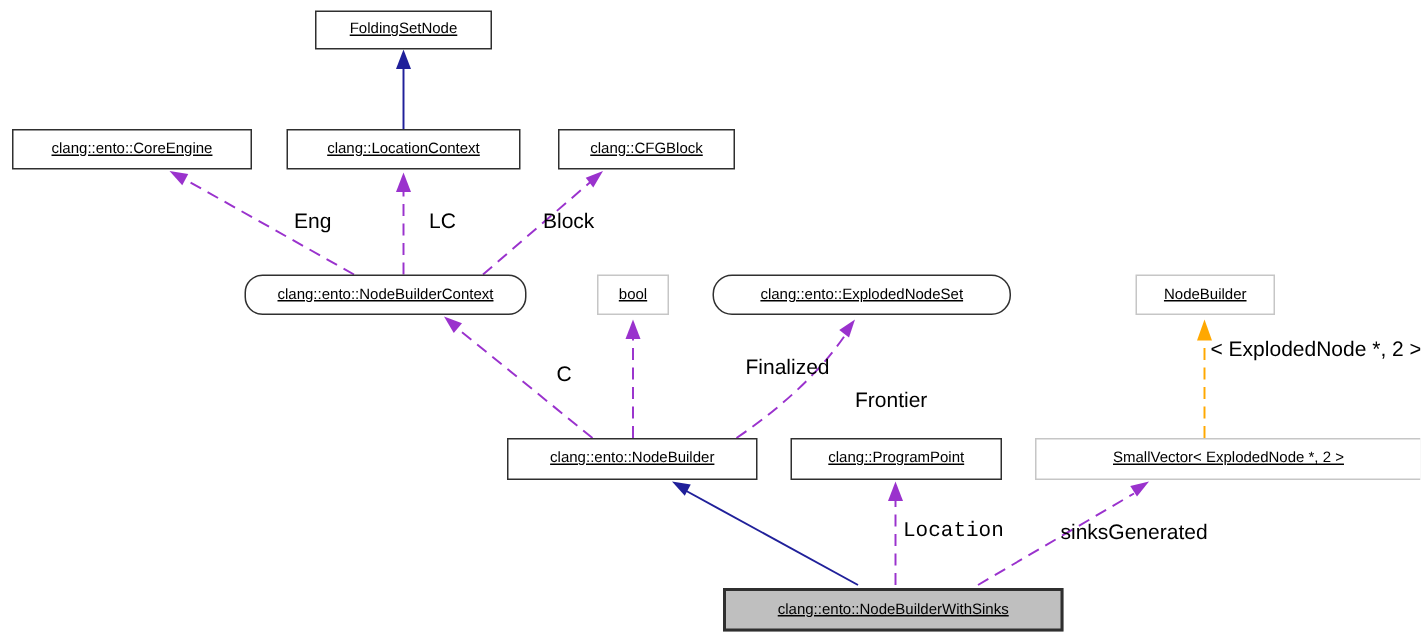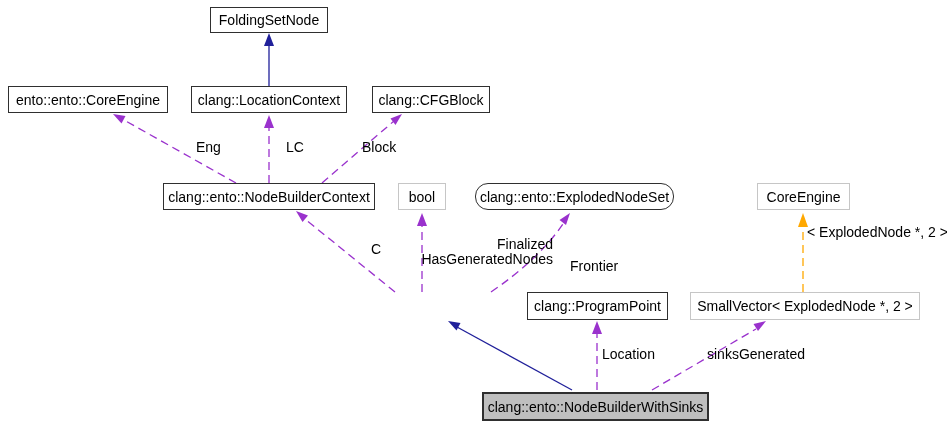--- a/index.html
+++ b/index.html
@@ -21,21 +21,21 @@
   svg.edges{position:absolute;left:0;top:0;}
   .edge-inh{stroke:var(--inheritance);stroke-width:1.3;fill:none;}
   .head-inh{fill:var(--inheritance);stroke:none;}
   .edge-use{stroke:var(--usage);stroke-width:1.3;fill:none;stroke-dasharray:8,5;}
   .head-use{fill:var(--usage);stroke:none;}
   .edge-tpl{stroke:var(--template);stroke-width:1.3;fill:none;stroke-dasharray:8,5;}
   .head-tpl{fill:var(--template);stroke:none;}
   .node{
     position:absolute;box-sizing:border-box;display:flex;align-items:center;justify-content:center;
     background:#fff;border:1.4px solid var(--node-border);
-    font-size:14px;line-height:1;white-space:nowrap;cursor:pointer;
+    font-size:10px;line-height:1;white-space:nowrap;cursor:pointer;text-decoration:underline;
   }
   .node.light{border:1.3px solid var(--node-border-light);cursor:default;}
   .node.main{background:var(--main-fill);border-width:2px;}
   .elabel{
     position:absolute;font-size:14px;line-height:15px;white-space:nowrap;
   }
   .elabel.center{text-align:right;}
 </style>
 </head>
 <body>
@@ -73,47 +73,47 @@
 
     <line class="edge-use" x1="652" y1="390" x2="756" y2="329"></line>
     <polygon class="head-use" points="766,321 758,331 753.5,324"></polygon>
 
     <line class="edge-tpl" x1="803" y1="292" x2="803" y2="227"></line>
     <polygon class="head-tpl" points="803,213 798,227 808,227"></polygon>
   </svg>
 
   <div class="node" style="left:210px;top:7px;width:118px;height:26px;">FoldingSetNode</div>
 
-  <div class="node" style="left:8px;top:86px;width:160px;height:27px;">ento::ento::CoreEngine</div>
+  <div class="node" style="left:8px;top:86px;width:160px;height:27px;">clang::ento::CoreEngine</div>
 
   <div class="node" style="left:191px;top:86px;width:156px;height:27px;text-align:center;">clang::LocationContext</div>
 
   <div class="node" style="left:372px;top:86px;width:118px;height:27px;">clang::CFGBlock</div>
 
-  <div class="node" style="left:163px;top:183px;width:212px;height:27px;">clang::ento::NodeBuilderContext</div>
+  <div class="node" style="left:163px;top:183px;width:188px;height:27px;border-radius:12px;">clang::ento::NodeBuilderContext</div>
 
   <div class="node light" style="left:398px;top:183px;width:48px;height:27px;text-align:center;">bool</div>
 
   <div class="node" style="left:475px;top:183px;width:199px;height:27px;border-radius:13px;">clang::ento::ExplodedNodeSet</div>
 
-  <div class="node light" style="left:757px;top:183px;width:93px;height:27px;">CoreEngine</div>
+  <div class="node light" style="left:757px;top:183px;width:93px;height:27px;">NodeBuilder</div>
 
+  <div class="node" style="left:338px;top:292px;width:167px;height:28px;">clang::ento::NodeBuilder</div>
 
   <div class="node" style="left:527px;top:292px;width:141px;height:28px;">clang::ProgramPoint</div>
 
-  <div class="node light" style="left:690px;top:292px;width:230px;height:28px;">SmallVector&lt; ExplodedNode *, 2 &gt;</div>
+  <div class="node light" style="left:690px;top:292px;width:258px;height:28px;">SmallVector&lt; ExplodedNode *, 2 &gt;</div>
 
   <div class="node main" style="left:482px;top:392px;width:227px;height:29px;">clang::ento::NodeBuilderWithSinks</div>
 
   <div class="elabel" style="left:196px;top:140px;">Eng</div>
   <div class="elabel" style="left:286px;top:140px;">LC</div>
   <div class="elabel" style="left:362px;top:140px;">Block</div>
   <div class="elabel" style="left:371px;top:242px;">C</div>
   <div class="elabel center" style="left:408px;top:237px;width:145px;">
     <div>Finalized</div>
-    <div>HasGeneratedNodes</div>
   </div>
   <div class="elabel" style="left:570px;top:244px;margin-top:15px;">Frontier</div>
   <div class="elabel" style="left:807px;top:225px;">&lt; ExplodedNode *, 2 &gt;</div>
-  <div class="elabel" style="left:602px;top:347px;">Location</div>
+  <div class="elabel" style="left:602px;top:347px;font-family:Liberation Mono, monospace;">Location</div>
   <div class="elabel" style="left:707px;top:347px;">sinksGenerated</div>
 
 </div>
 
 </body></html>

